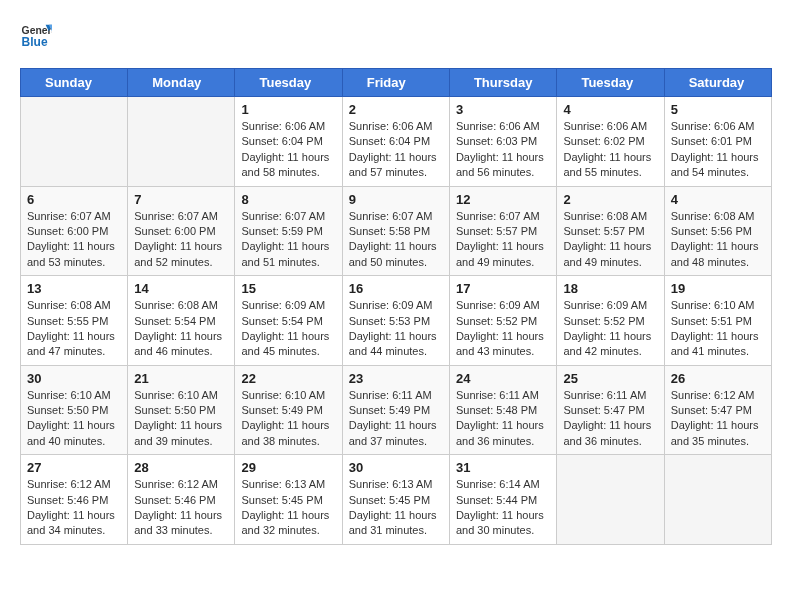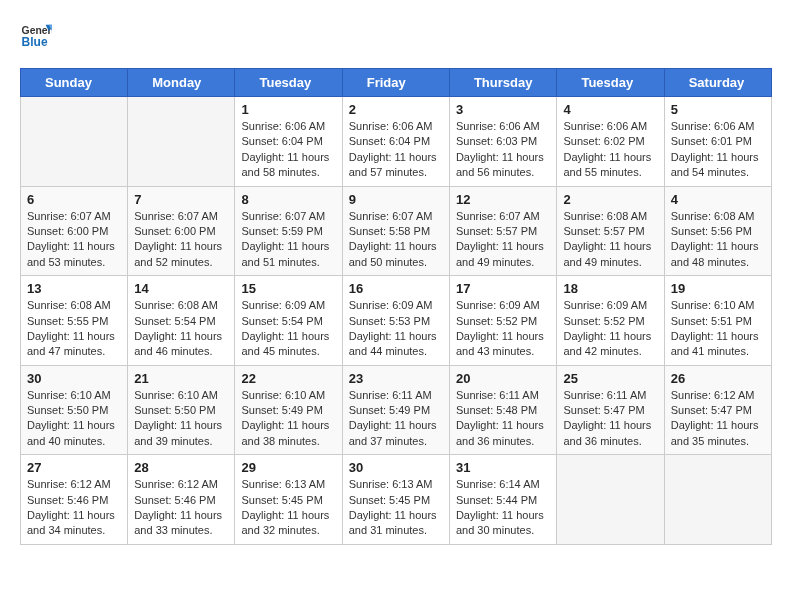--- a/index.html
+++ b/index.html
@@ -257,21 +257,21 @@
 Sunset: 5:49 PM
 Daylight: 11 hours and 38 minutes.</div>
         </td>
         <td>
           <span class="day-number">23</span>
           <div class="cell-info" style="white-space: pre-line;">Sunrise: 6:11 AM
 Sunset: 5:49 PM
 Daylight: 11 hours and 37 minutes.</div>
         </td>
         <td>
-          <span class="day-number">20</span>
+          <span class="day-number">24</span>
           <div class="cell-info" style="white-space: pre-line;">Sunrise: 6:11 AM
 Sunset: 5:48 PM
 Daylight: 11 hours and 36 minutes.</div>
         </td>
         <td>
           <span class="day-number">25</span>
           <div class="cell-info" style="white-space: pre-line;">Sunrise: 6:11 AM
 Sunset: 5:47 PM
 Daylight: 11 hours and 36 minutes.</div>
         </td>

